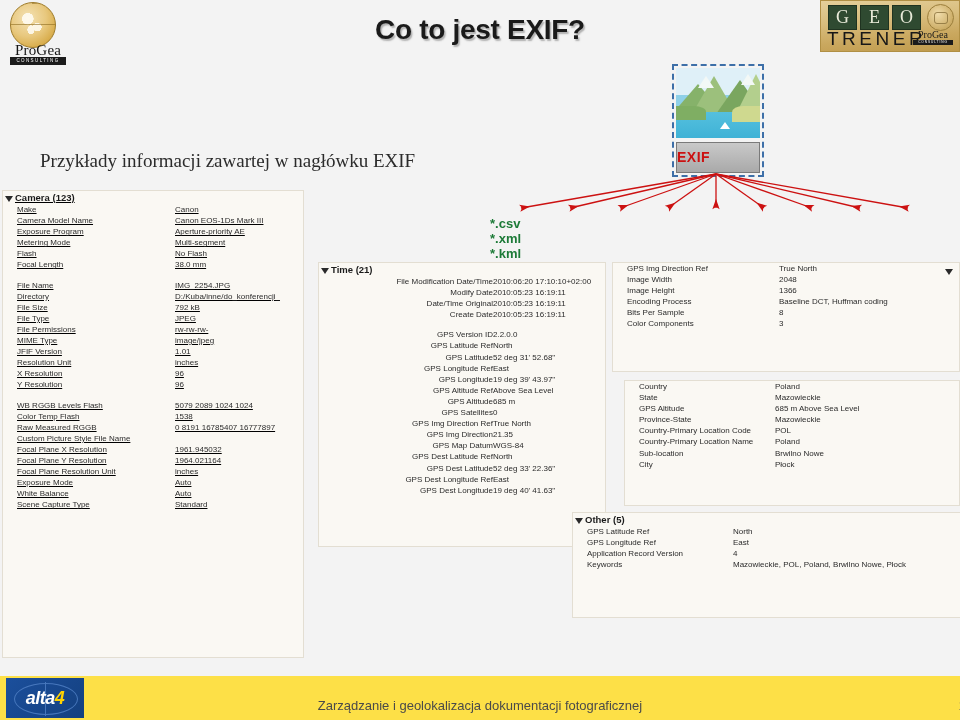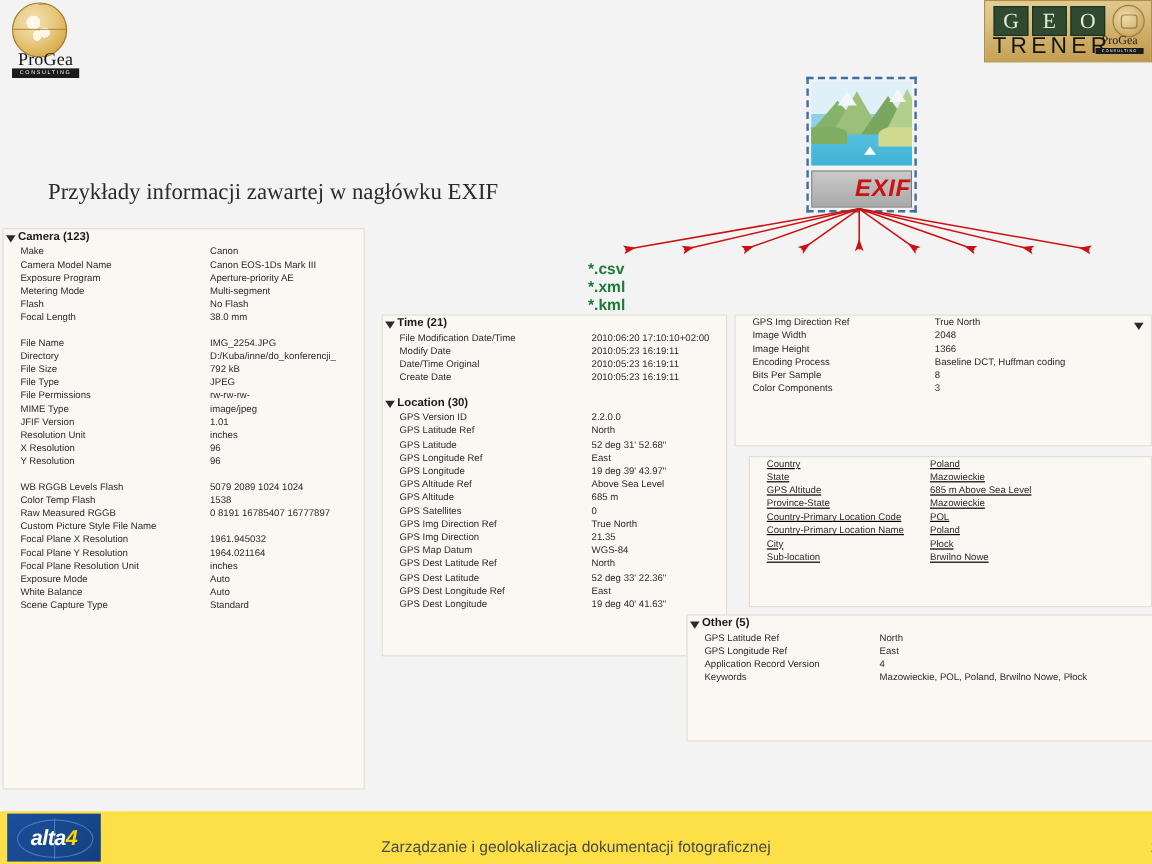--- a/index.html
+++ b/index.html
@@ -90,22 +90,22 @@
   .snow2{left:65px;top:6px;border-left:7px solid transparent;border-right:7px solid transparent;border-bottom:11px solid #f3f8f6;}
   .water{position:absolute;left:0;bottom:0;width:84px;height:26px;background:linear-gradient(#55c0de,#3fb2d6);}
   .shore-l{position:absolute;left:0;bottom:18px;width:30px;height:14px;background:#7fae63;border-radius:0 40% 0 0;}
   .shore-r{position:absolute;right:0;bottom:16px;width:28px;height:16px;background:#cfd98f;border-radius:40% 0 0 0;}
   .boat{position:absolute;left:44px;bottom:9px;width:0;height:0;border-left:5px solid transparent;border-right:5px solid transparent;border-bottom:7px solid #ffffff;}
   .exif-box{
     position:absolute;left:4px;top:78px;width:84px;height:31px;box-sizing:border-box;
     background:linear-gradient(#c9c9c9,#a9a9a9);border:1px solid #7a7a7a;
   }
   .exif-box span{
-    display:block;text-align:right;line-height:29px;font-size:20px;font-weight:bold;
-    color:#cc1111;letter-spacing:.5px;font-style:italic;
+    display:block;text-align:left;line-height:29px;font-size:14px;font-weight:bold;
+    color:#cc1111;letter-spacing:.5px;
   }
 
   
   #arrow-fan{position:absolute;left:0;top:0;width:960px;height:240px;pointer-events:none;}
 
   
   #extension-list{
     position:absolute;left:490px;top:216px;width:460px;
     display:flex;justify-content:space-between;flex-direction:column;
   }
@@ -120,27 +120,27 @@
   .grp{font-size:9.5px;font-weight:bold;color:#1a1a1a;padding:1px 0 1px 12px;position:relative;}
   .grp:before{
     content:"";position:absolute;left:2px;top:5px;
     border-left:4.5px solid transparent;border-right:4.5px solid transparent;border-top:6px solid #2a2a2a;
   }
   .row{display:flex;font-size:8px;color:#2b2b2b;line-height:11.1px;}
   .row .k{padding-left:14px;box-sizing:border-box;}
   .row .v{flex:1;}
   .spacer{height:9px;}
 
-  #panel-left{left:2px;top:190px;width:302px;height:468px;}
+  #panel-left{left:2px;top:190px;width:302px;height:468px;text-decoration:underline;}
   #panel-left .row .k{width:172px;}
   #panel-mid{left:318px;top:262px;width:288px;height:285px;}
-  #panel-mid .row .k{width:174px;}
+  #panel-mid .row .k{width:174px;text-align:right;}
   #panel-right-top{left:612px;top:262px;width:348px;height:110px;}
   #panel-right-top .row .k{width:166px;}
-  #panel-right-mid{left:624px;top:380px;width:336px;height:126px;text-decoration:underline;}
+  #panel-right-mid{left:624px;top:380px;width:336px;height:126px;}
   #panel-right-mid .row .k{width:150px;}
   #panel-right-bot{left:572px;top:512px;width:412px;height:106px;}
   #panel-right-bot .row .k{width:160px;}
   .caret-right{position:absolute;right:6px;top:6px;border-left:4.5px solid transparent;border-right:4.5px solid transparent;border-top:6px solid #2a2a2a;}
 
   
   #footer-band{position:absolute;left:0;bottom:0;width:960px;height:44px;background:#fde047;padding-left:27px;}
   #alta4-logo{
     position:absolute;left:6px;bottom:2px;width:78px;height:40px;
     background:linear-gradient(135deg,#1b4f9c,#14407f);overflow:hidden;
@@ -180,20 +180,21 @@
       <div class="gt-box">O</div>
     </div>
     <div class="gt-seal"></div>
     <div class="gt-trener">TRENER</div>
     <div class="gt-pg">
       <div class="gt-pg-name">ProGea</div>
       <div class="gt-pg-bar">CONSULTING</div>
     </div>
   </div>
 
+  <div id="slide-title">Co to jest EXIF?</div>
   <div id="slide-subtitle">Przykłady informacji zawartej w nagłówku EXIF</div>
 
   <div id="exif-figure">
     <div class="exif-dash"></div>
     <div class="exif-photo">
       <div class="mtn m1"></div>
         <div class="mtn m2"></div>
         <div class="mtn m3"></div>
         <div class="mtn m4"></div>
       <div class="mtn snow1"></div>
@@ -360,21 +361,20 @@
       </div>
       <div class="row">
         <div class="k">Date/Time Original</div>
         <div class="v">2010:05:23 16:19:11</div>
       </div>
       <div class="row">
         <div class="k">Create Date</div>
         <div class="v">2010:05:23 16:19:11</div>
       </div>
       <div class="spacer"></div>
-      <div class="grp">Location (30)</div>
       <div class="row">
         <div class="k">GPS Version ID</div>
         <div class="v">2.2.0.0</div>
       </div>
       <div class="row">
         <div class="k">GPS Latitude Ref</div>
         <div class="v">North</div>
       </div>
       <div class="row">
         <div class="k">GPS Latitude</div>
@@ -475,26 +475,26 @@
       </div>
       <div class="row">
         <div class="k">Country-Primary Location Code</div>
         <div class="v">POL</div>
       </div>
       <div class="row">
         <div class="k">Country-Primary Location Name</div>
         <div class="v">Poland</div>
       </div>
       <div class="row">
+        <div class="k">Sub-location</div>
+        <div class="v">Brwilno Nowe</div>
+      </div>
+      <div class="row">
         <div class="k">City</div>
         <div class="v">Płock</div>
-      </div>
-      <div class="row">
-        <div class="k">Sub-location</div>
-        <div class="v">Brwilno Nowe</div>
       </div>
     </div>
   <div class="panel" id="panel-right-bot">
       <div class="grp">Other (5)</div>
       <div class="row">
         <div class="k">GPS Latitude Ref</div>
         <div class="v">North</div>
       </div>
       <div class="row">
         <div class="k">GPS Longitude Ref</div>

